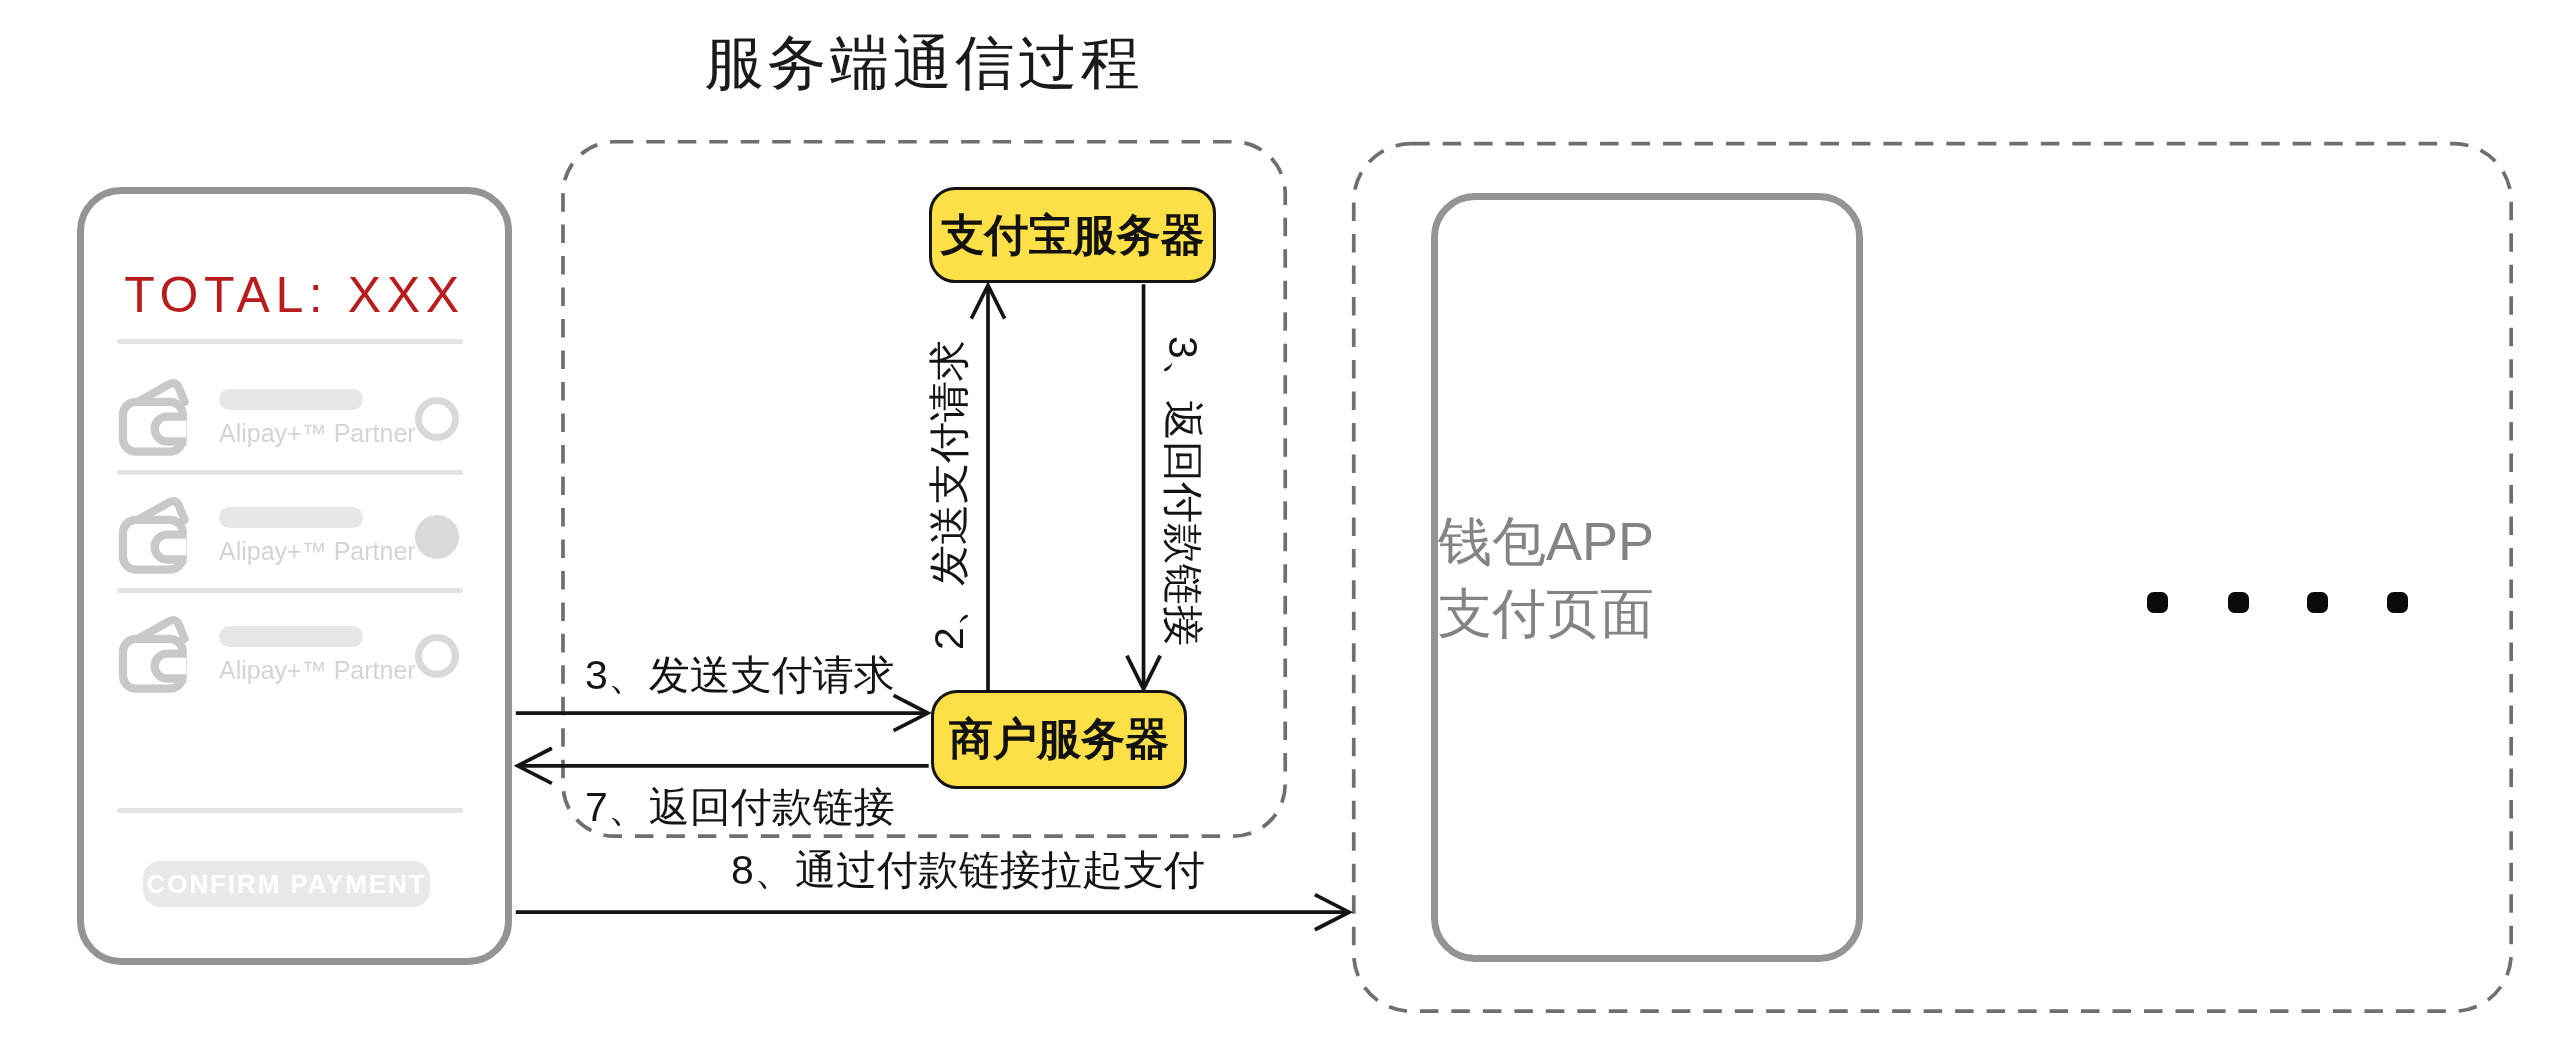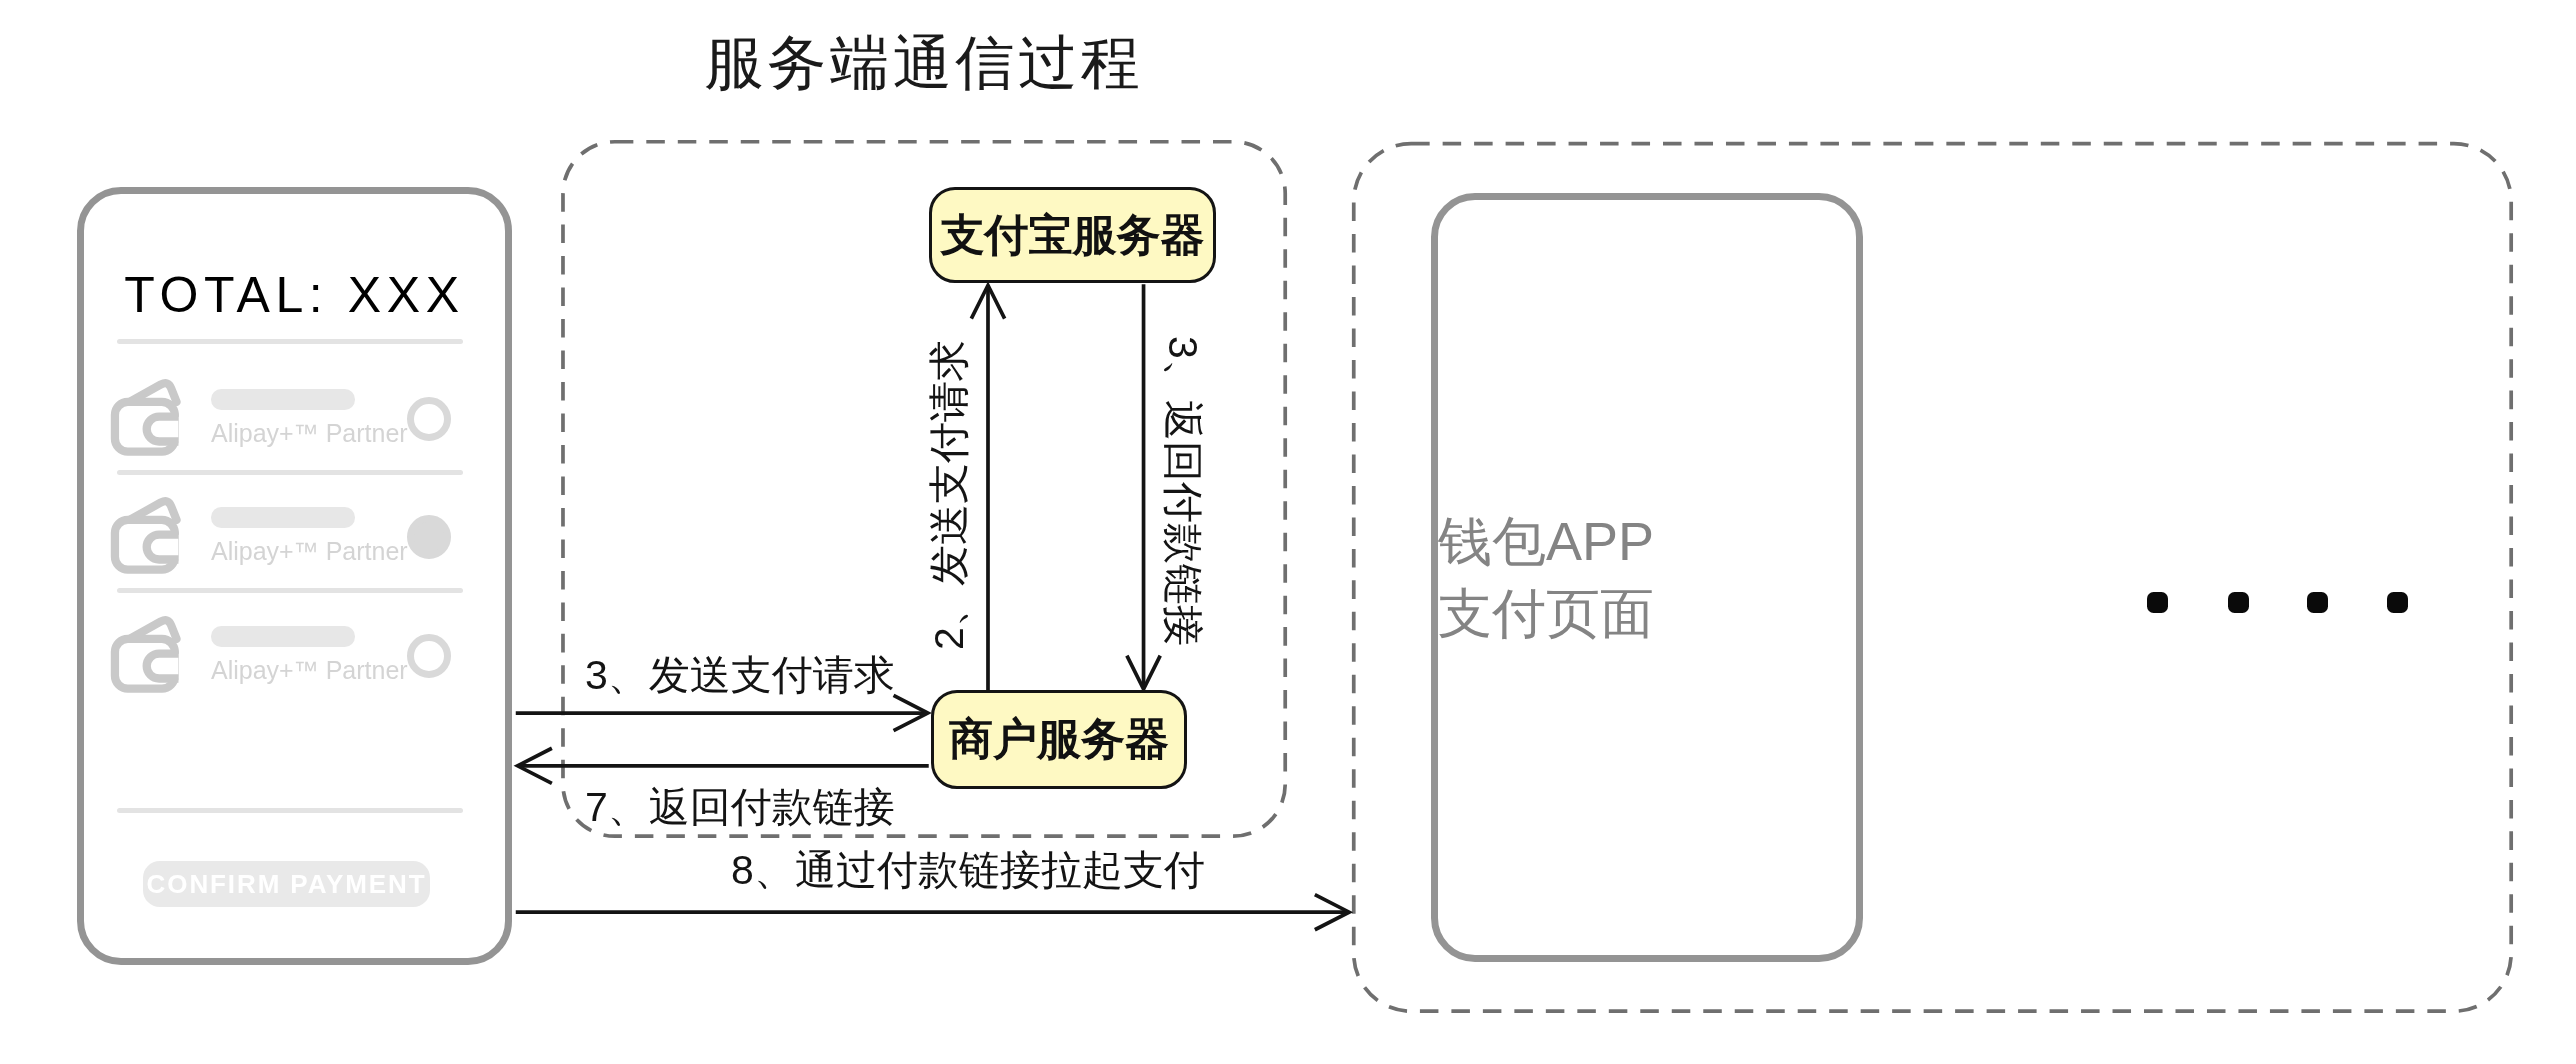--- a/index.html
+++ b/index.html
@@ -24,34 +24,34 @@
   
   .phone {
     position: absolute; background: #ffffff;
     border: 7.4px solid #949494; border-radius: 44px;
   }
 
   
   .phone.checkout { left: 77px; top: 187px; width: 435px; height: 778px; }
   .total-label {
     position: absolute; top: 72px; left: 0; width: 100%;
-    text-align: center; font-size: 50px; color: #000000; letter-spacing: 5.6px;
+    text-align: center; font-size: 50px; color: #b91c1c; letter-spacing: 5.6px;
     font-weight: 400; white-space: nowrap;
   }
   .divider {
     position: absolute; left: 33px; width: 346px; height: 4.6px;
     background: #e3e3e3; border-radius: 2.8px;
   }
   .divider.d-top    { top: 145px; }
   .divider.d-row1   { top: 276px; }
   .divider.d-row2   { top: 394px; }
   .divider.d-bottom { top: 614px; }
 
   .pay-row {
-    position: absolute; left: 25px; width: 346px; height: 93px;
+    position: absolute; left: 33px; width: 346px; height: 93px;
     display: flex; align-items: center; text-align: right;
   }
   .pay-row.r1 { top: 178px; }
   .pay-row.r2 { top: 296px; }
   .pay-row.r3 { top: 415px; }
 
   .wallet-icon { width: 80px; height: 81px; flex: 0 0 auto; }
   .row-mid { margin-left: 22px; width: 146px; }
   .row-bar {
     width: 144px; height: 21px; background: #e7e7e7; border-radius: 10.2px;
@@ -70,21 +70,21 @@
     position: absolute; left: 59px; top: 667px; width: 287px; height: 46px;
     background: #e9e9e9; border: none; border-radius: 16.7px;
     color: #ffffff; font-size: 26px; font-weight: 700; letter-spacing: 1.9px;
     font-family: "Liberation Sans", "DejaVu Sans", sans-serif;
     display: flex; align-items: center; justify-content: center;
     white-space: nowrap;
   }
 
   
   .server-box {
-    position: absolute; background: #fef9c3;
+    position: absolute; background: #fde047;
     border: 3.7px solid #141414; border-radius: 26px;
     display: flex; align-items: center; justify-content: center;
     font-size: 44px; font-weight: 700; color: #111111; white-space: nowrap;
   }
   .server-box.alipay   { left: 929px; top: 187px; width: 287px; height: 96px; }
   .server-box.merchant { left: 931px; top: 690px; width: 256px; height: 99px; }
 
   
   .flow-label {
     position: absolute; font-size: 41px; color: #141414; white-space: nowrap;

